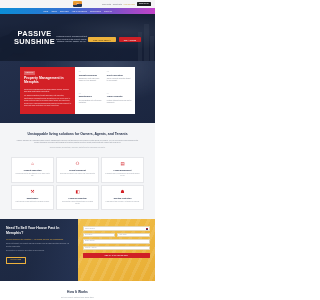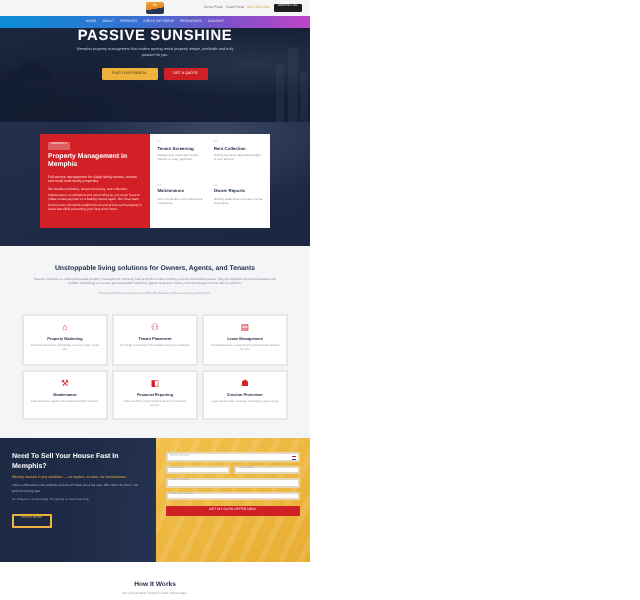--- a/index.html
+++ b/index.html
@@ -58,21 +58,21 @@
       linear-gradient(150deg,#26324e 0%,#1d2840 45%,#16203a 100%);
   }
   .frond {
     position:absolute; background:#131d33; opacity:.85;
     border-radius:50% 0 50% 0;
   }
   .bldg { position:absolute; background:rgba(150,160,180,.18); }
   .hero-ov { position:absolute; inset:0; background:rgba(20,29,50,.55); }
   .hero-in {
     position:relative; z-index:3; height:100%;
-    display:flex; flex-direction:column; align-items:center; 
+    display:flex; flex-direction:row; align-items:center; justify-content:center;
     padding:0 14px;
   }
   .hero-title {
     color:#fff; font-size:7.4px; font-weight:bold;
     letter-spacing:.35px; text-align:center; line-height:1;
   }
   .hero-sub {
     color:#c3cada; font-size:1.9px; text-align:center;
     margin-top:3px; line-height:1.5; max-width:84px;
   }

